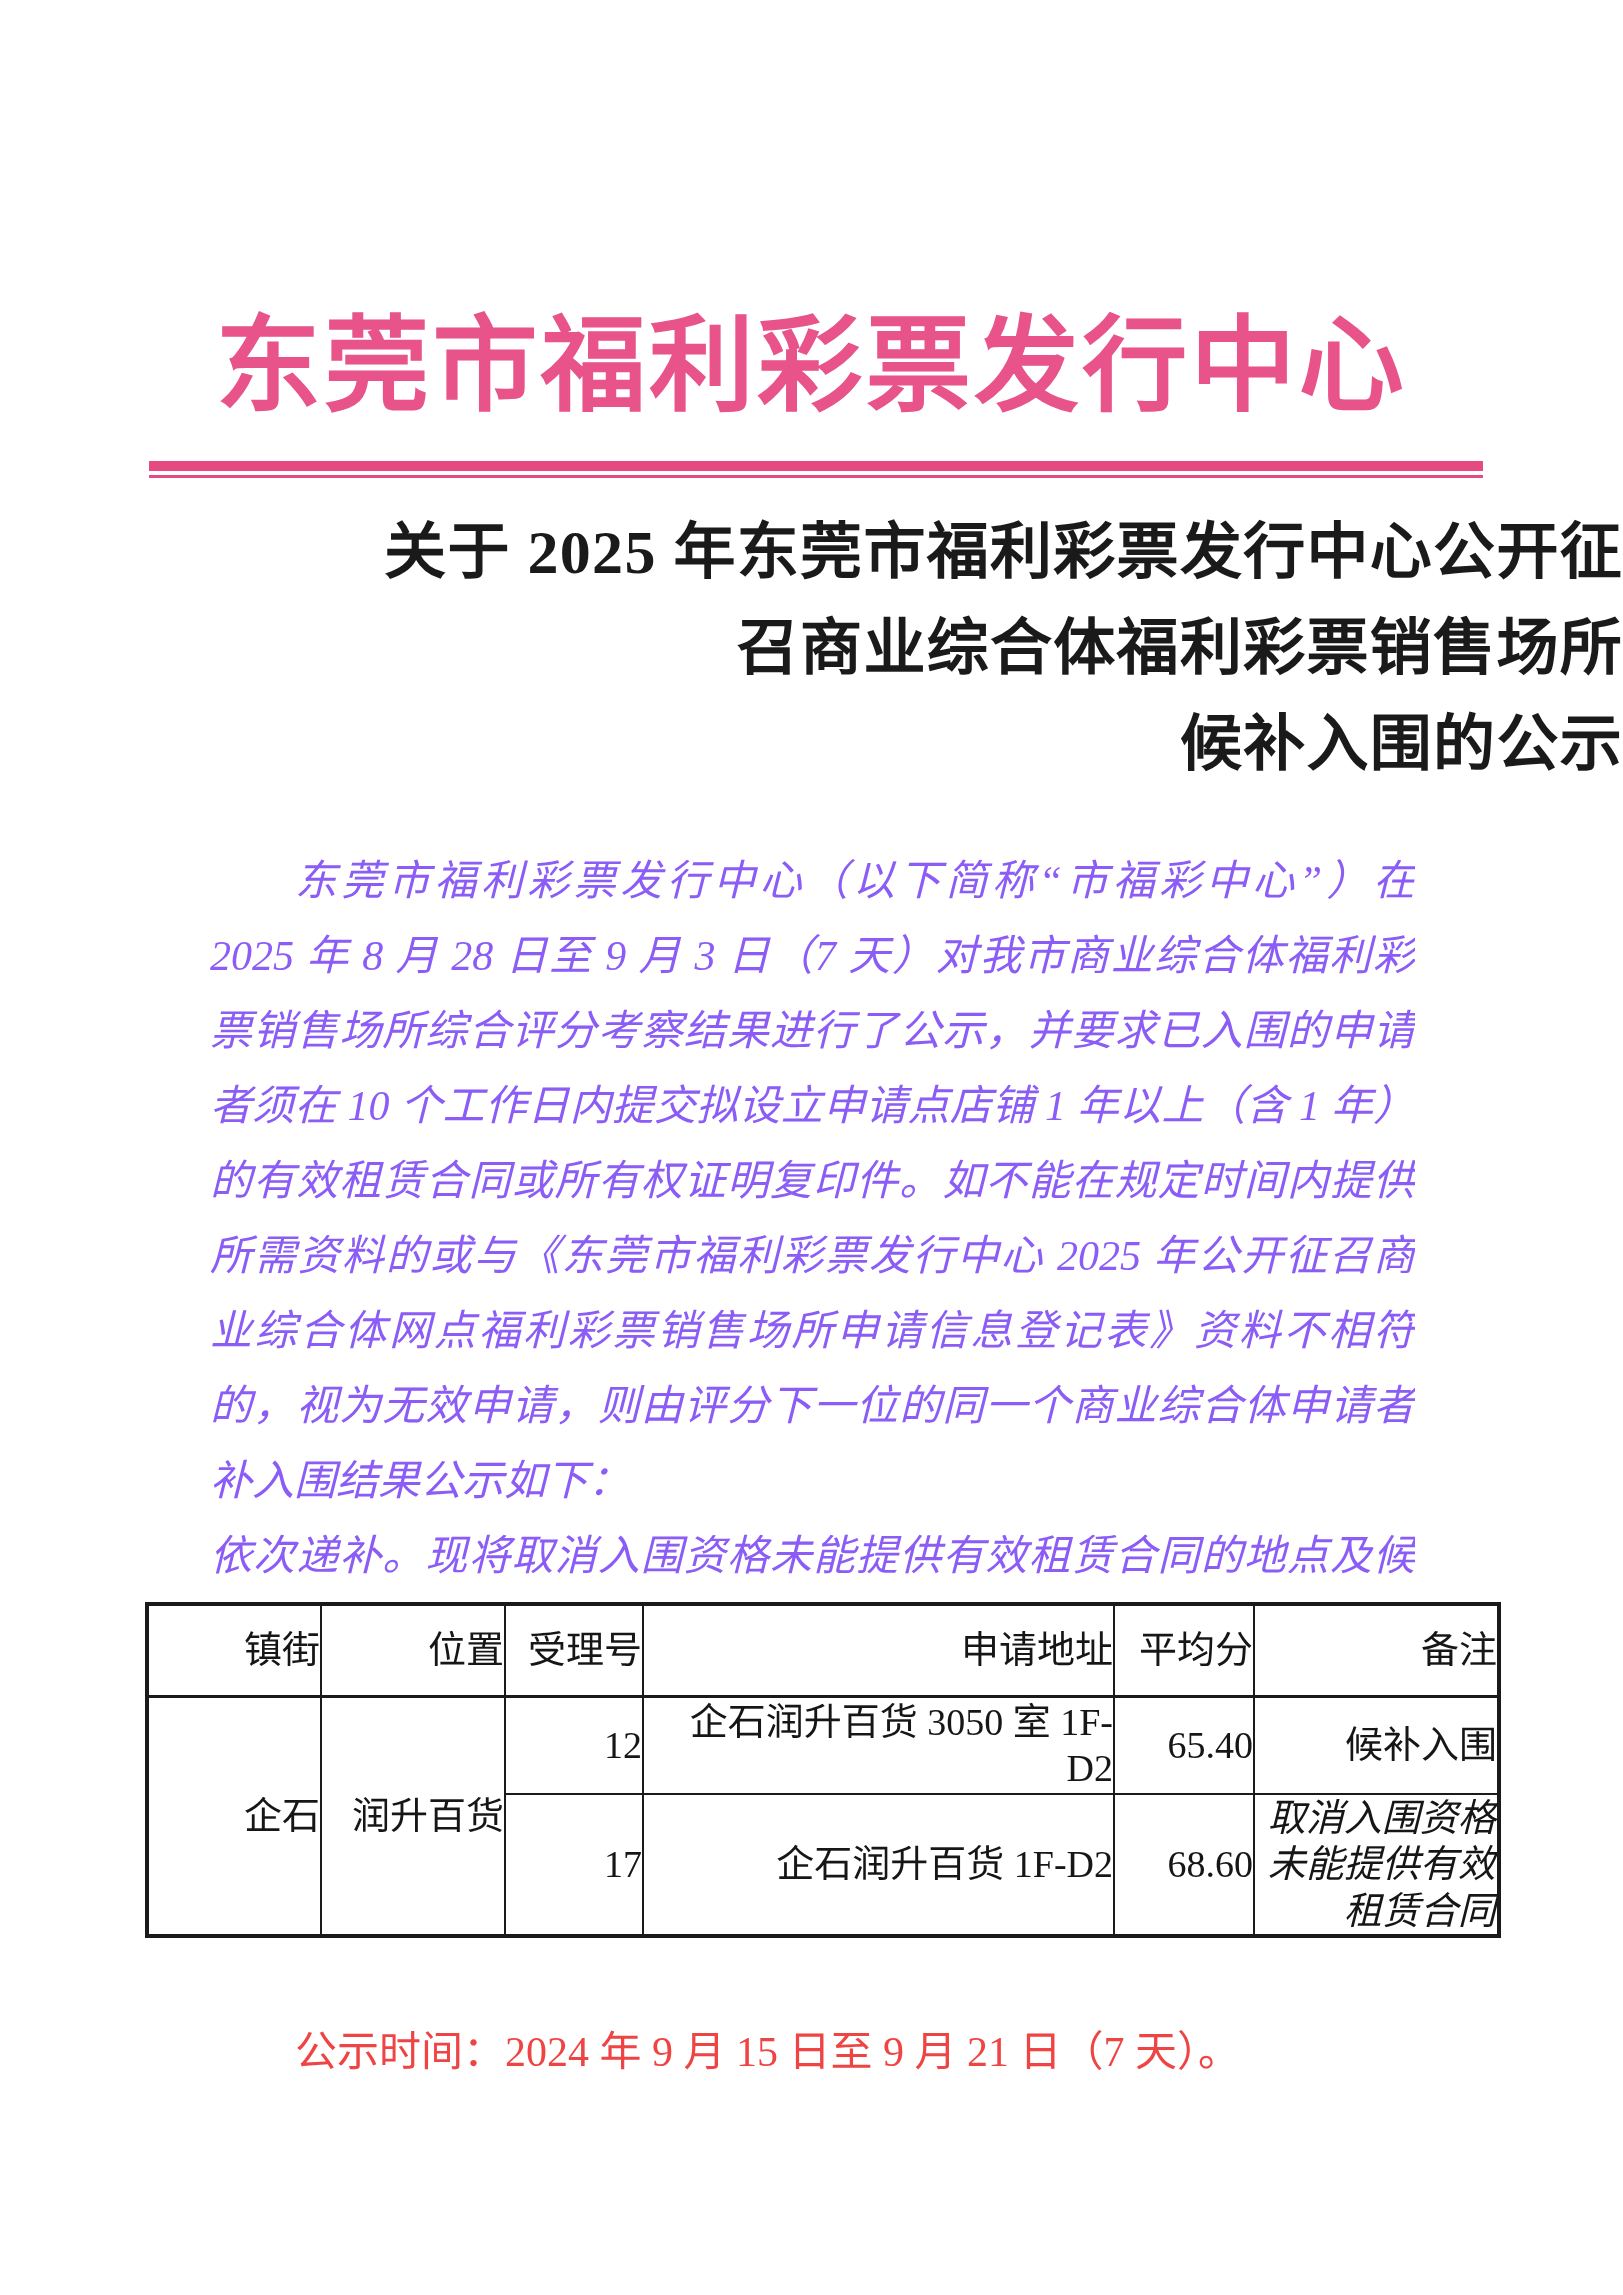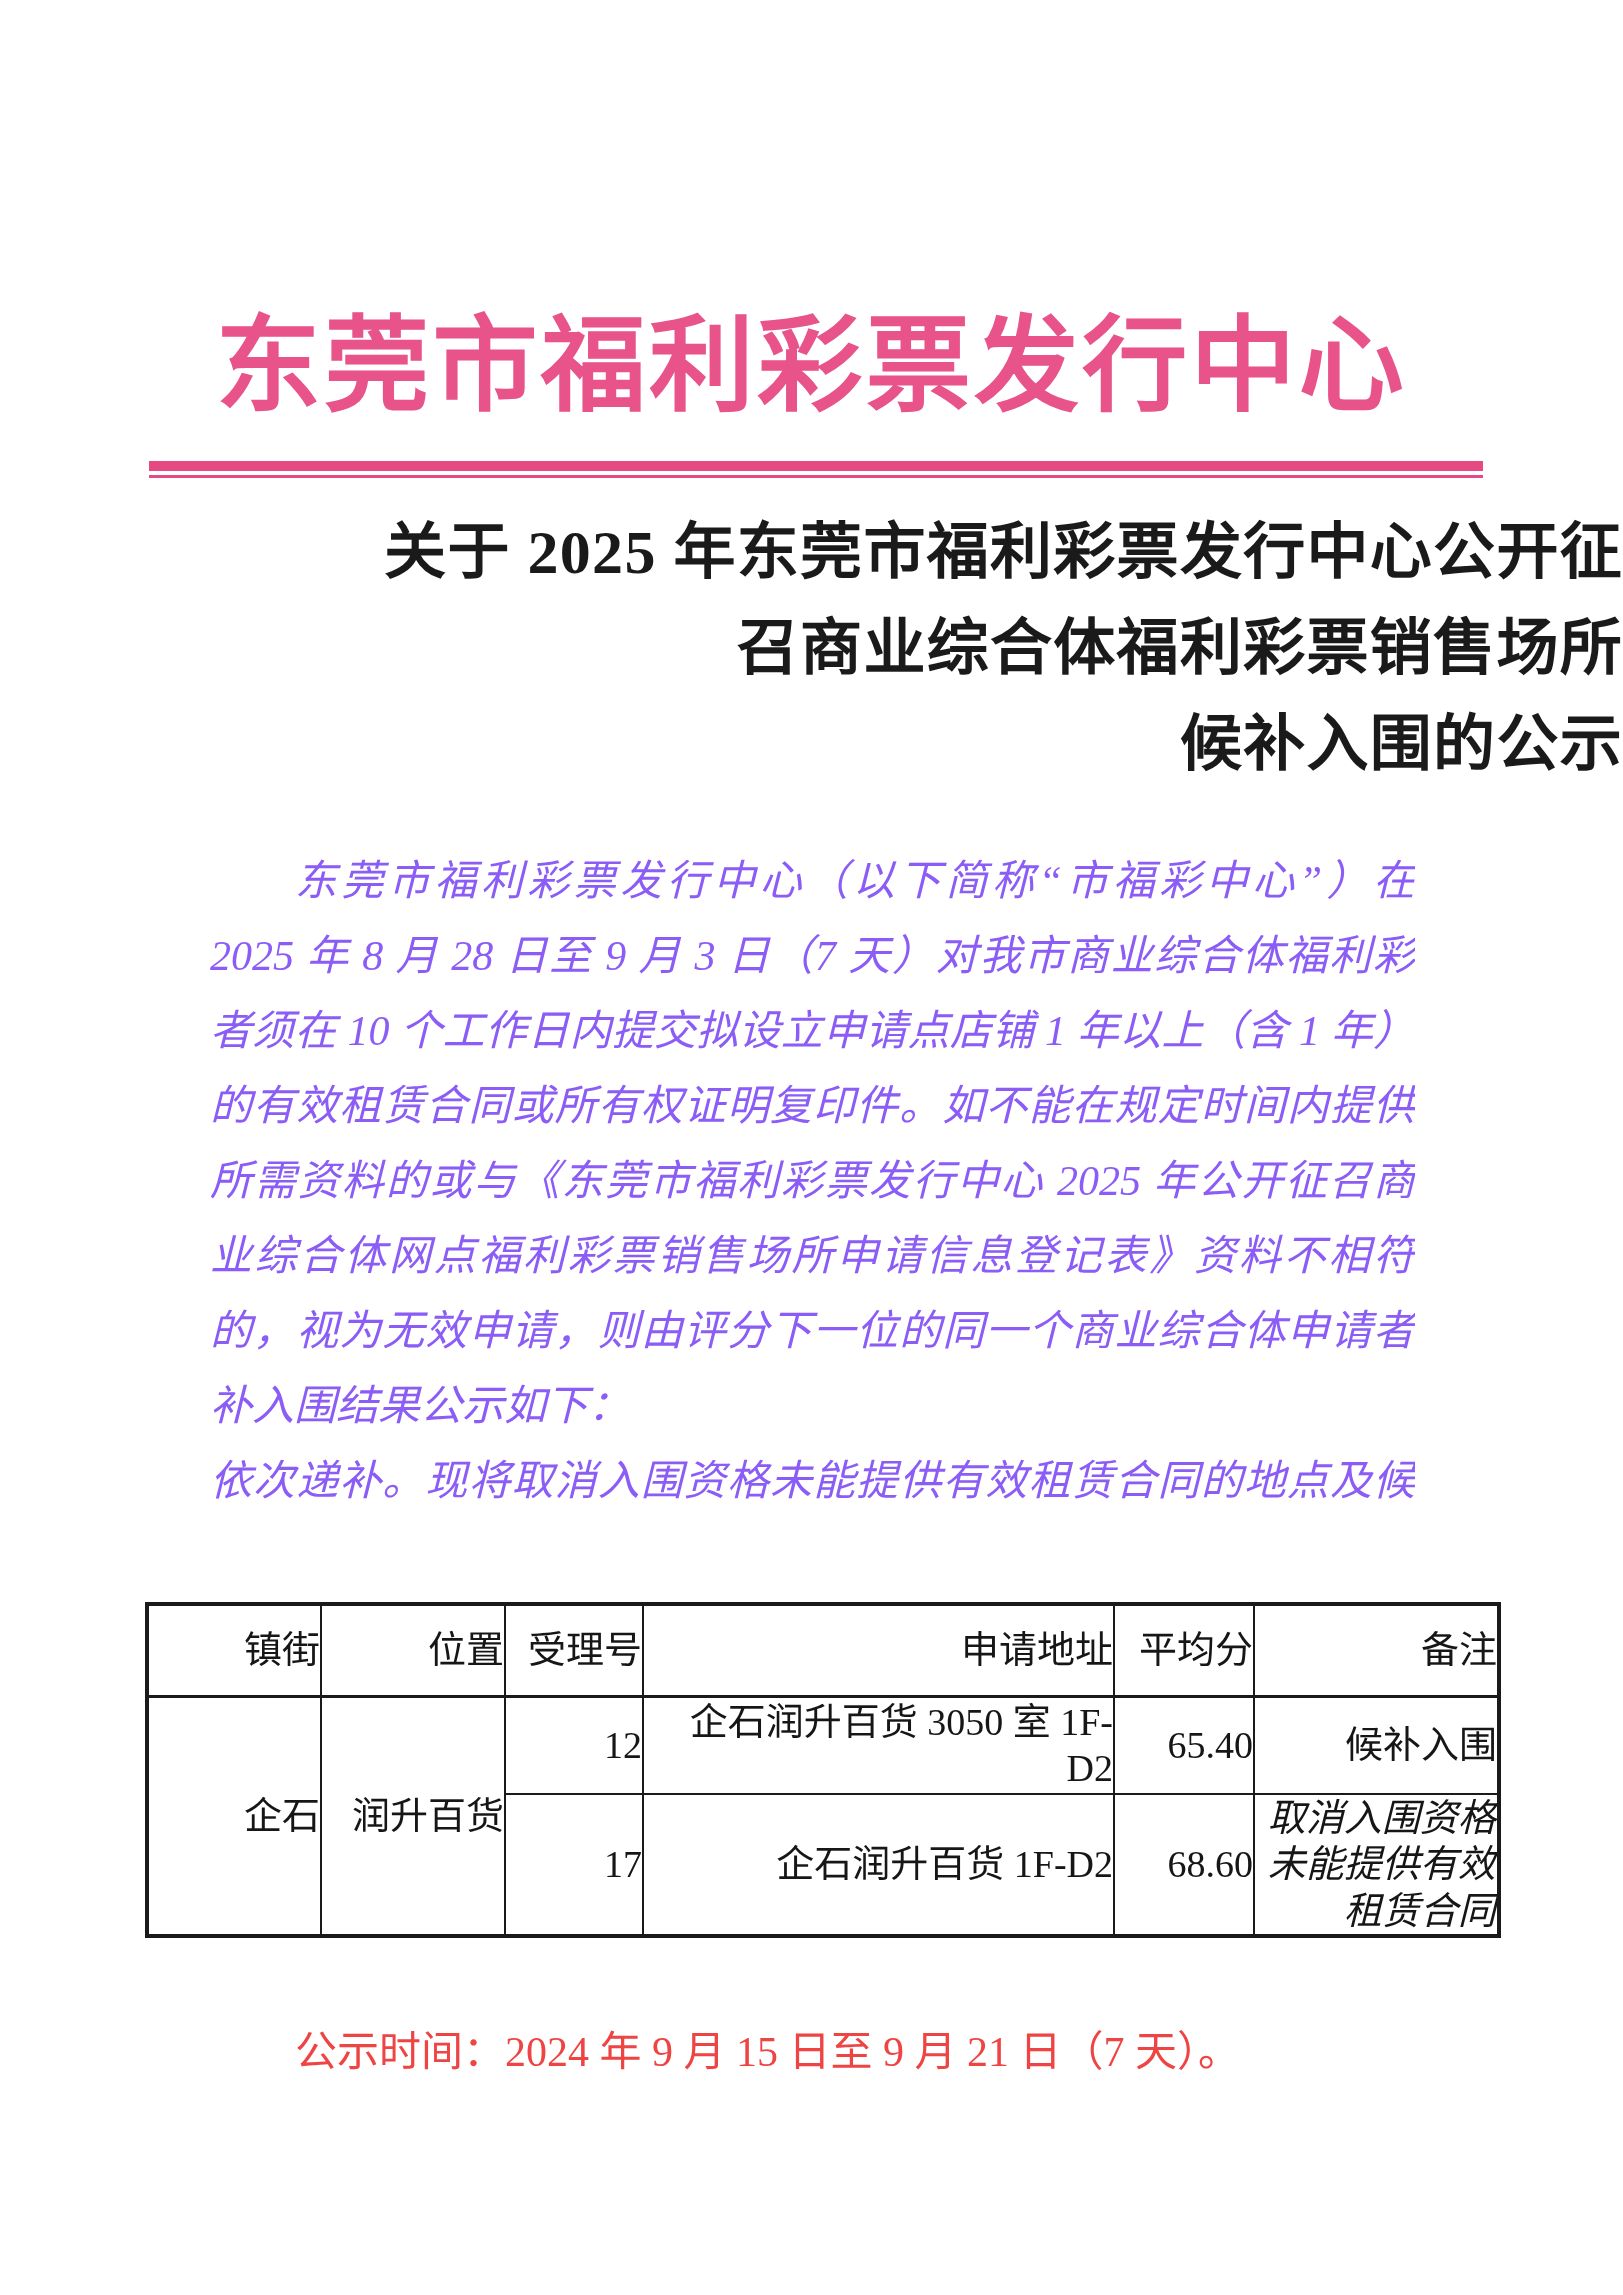--- a/index.html
+++ b/index.html
@@ -123,20 +123,21 @@
 
   <div class="doc-title">
     <div>关于 2025 年东莞市福利彩票发行中心公开征</div>
     <div>召商业综合体福利彩票销售场所</div>
     <div>候补入围的公示</div>
   </div>
 
   <div class="body-text">
     <div class="bline indent">东莞市福利彩票发行中心（以下简称“市福彩中心”）在</div>
     <div class="bline">2025 年 8 月 28 日至 9 月 3 日（7 天）对我市商业综合体福利彩</div>
+    <div class="bline">票销售场所综合评分考察结果进行了公示，并要求已入围的申请</div>
     <div class="bline">者须在 10 个工作日内提交拟设立申请点店铺 1 年以上（含 1 年）</div>
     <div class="bline">的有效租赁合同或所有权证明复印件。如不能在规定时间内提供</div>
     <div class="bline">所需资料的或与《东莞市福利彩票发行中心 2025 年公开征召商</div>
     <div class="bline">业综合体网点福利彩票销售场所申请信息登记表》资料不相符</div>
     <div class="bline">的，视为无效申请，则由评分下一位的同一个商业综合体申请者</div>
     <div class="bline last">补入围结果公示如下：</div>
     <div class="bline">依次递补。现将取消入围资格未能提供有效租赁合同的地点及候</div>
   </div>
 
   <table class="results">

